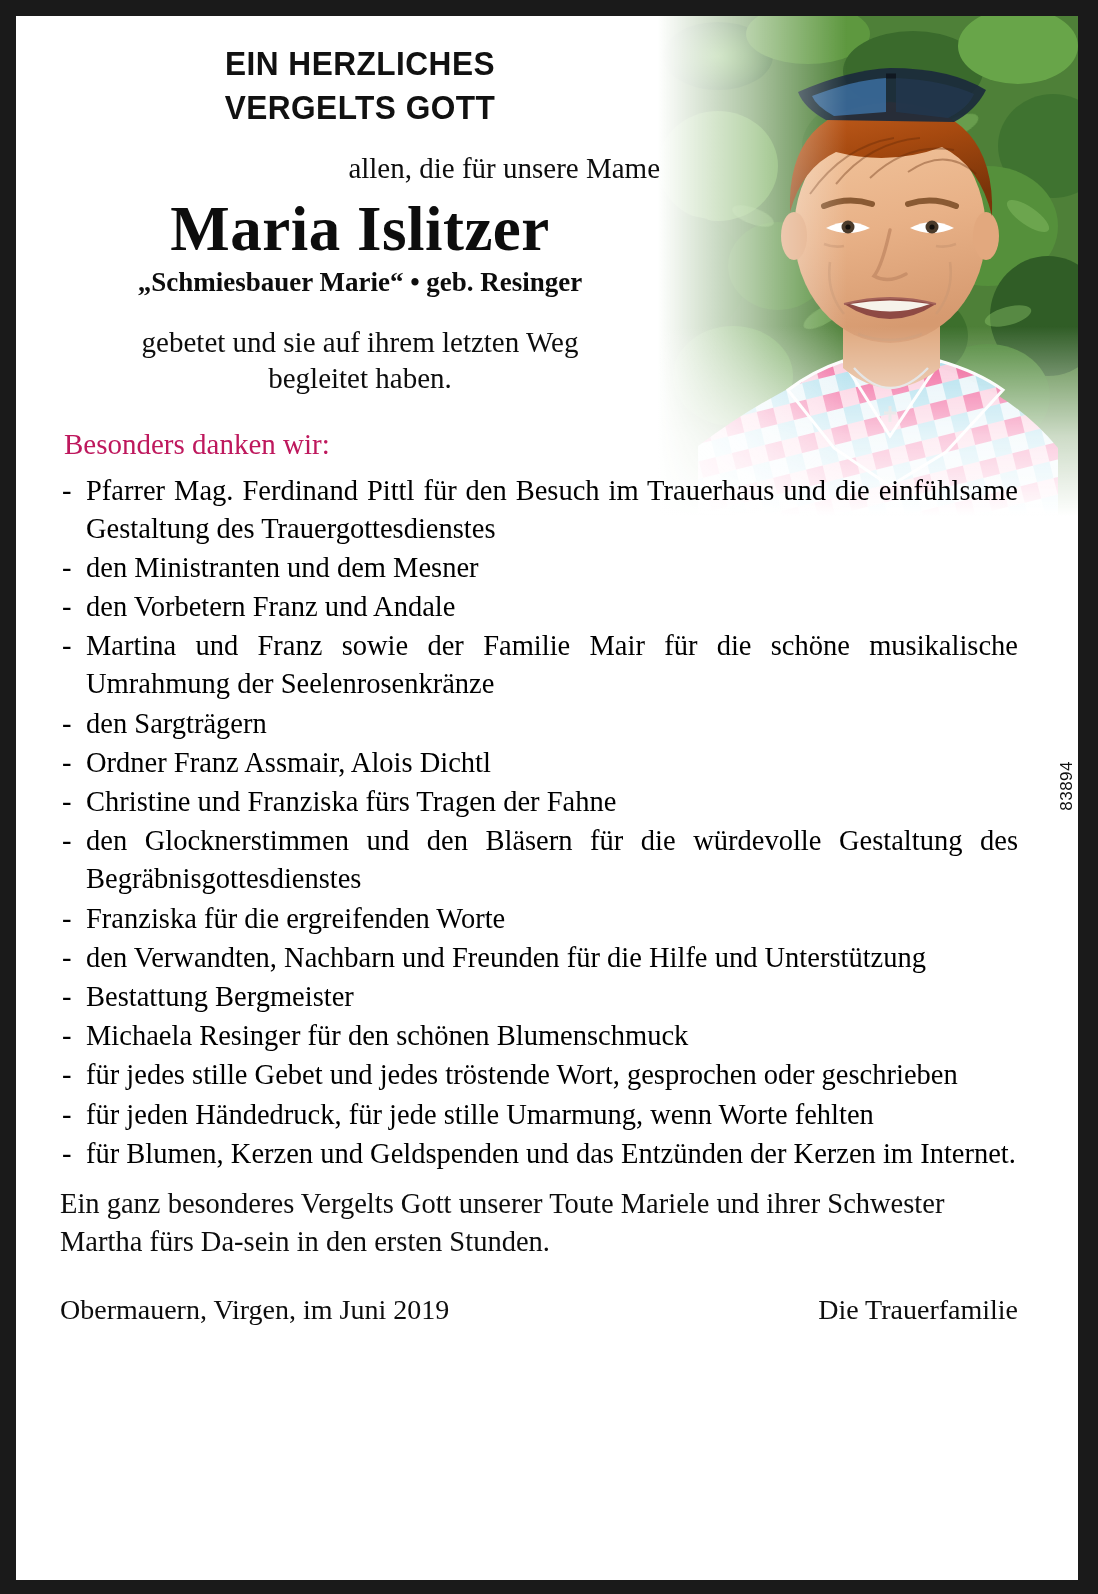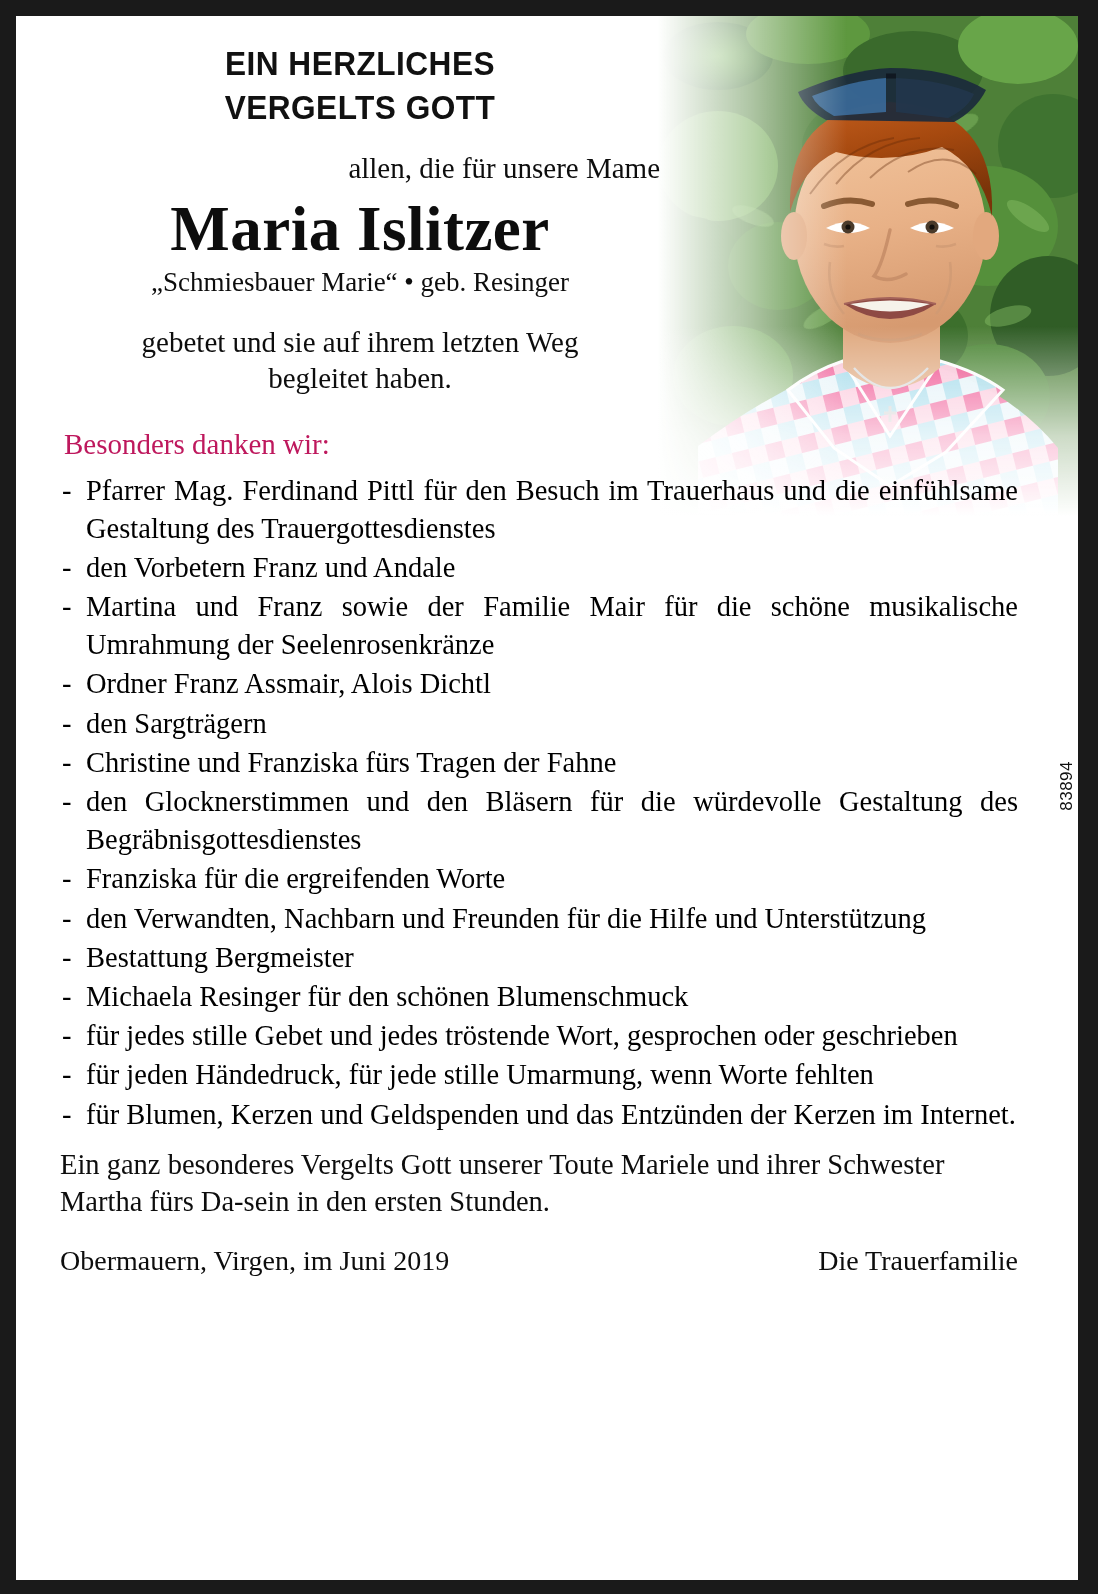--- a/index.html
+++ b/index.html
@@ -84,21 +84,21 @@
     font-size: 63px;
     line-height: 1.05;
     letter-spacing: 0.5px;
     color: #0d0d0d;
     margin-top: 10px;
   }
 
   .deceased-sub {
     width: 600px;
     text-align: center;
-    font-weight: normal;
+    font-weight: bold;
     font-size: 27px;
     line-height: 1.1;
     color: #0d0d0d;
     margin-top: 6px;
   }
 
   .closing-lines {
     width: 600px;
     text-align: center;
     font-size: 29px;
@@ -147,21 +147,21 @@
     color: #0d0d0d;
     margin-top: 12px;
     text-align: left;
   }
 
   .footer {
     display: flex;
     justify-content: space-between;
     align-items: baseline;
     width: 958px;
-    margin-top: 24px;
+    margin-top: 34px;
   }
   .footer-place {
     font-size: 28px;
     color: #0d0d0d;
   }
   .footer-family {
     font-size: 28px;
     font-weight: normal;
     color: #0d0d0d;
   }
@@ -322,24 +322,25 @@
 
       <div class="closing-lines">
         <span class="cl-line">gebetet und sie auf ihrem letzten Weg</span>
         <span class="cl-line">begleitet haben.</span>
       </div>
 
       <div class="thanks-intro">Besonders danken wir:</div>
 
       <ul class="thanks-list">
         <li>Pfarrer Mag. Ferdinand Pittl für den Besuch im Trauerhaus und die einfühlsame Gestaltung des Trauergottesdienstes</li>
+        <li class="nojust">den Ministranten und dem Mesner</li>
         <li class="nojust">den Vorbetern Franz und Andale</li>
         <li>Martina und Franz sowie der Familie Mair für die schöne musikalische Umrahmung der Seelenrosenkränze</li>
+        <li class="nojust">den Sargträgern</li>
         <li class="nojust">Ordner Franz Assmair, Alois Dichtl</li>
-        <li class="nojust">den Sargträgern</li>
         <li class="nojust">Christine und Franziska fürs Tragen der Fahne</li>
         <li>den Glocknerstimmen und den Bläsern für die würdevolle Gestaltung des Begräbnisgottesdienstes</li>
         <li class="nojust">Franziska für die ergreifenden Worte</li>
         <li>den Verwandten, Nachbarn und Freunden für die Hilfe und Unterstützung</li>
         <li class="nojust">Bestattung Bergmeister</li>
         <li class="nojust">Michaela Resinger für den schönen Blumenschmuck</li>
         <li>für jedes stille Gebet und jedes tröstende Wort, gesprochen oder geschrieben</li>
         <li>für jeden Händedruck, für jede stille Umarmung, wenn Worte fehlten</li>
         <li>für Blumen, Kerzen und Geldspenden und das Entzünden der Kerzen im Internet.</li>
       </ul>

